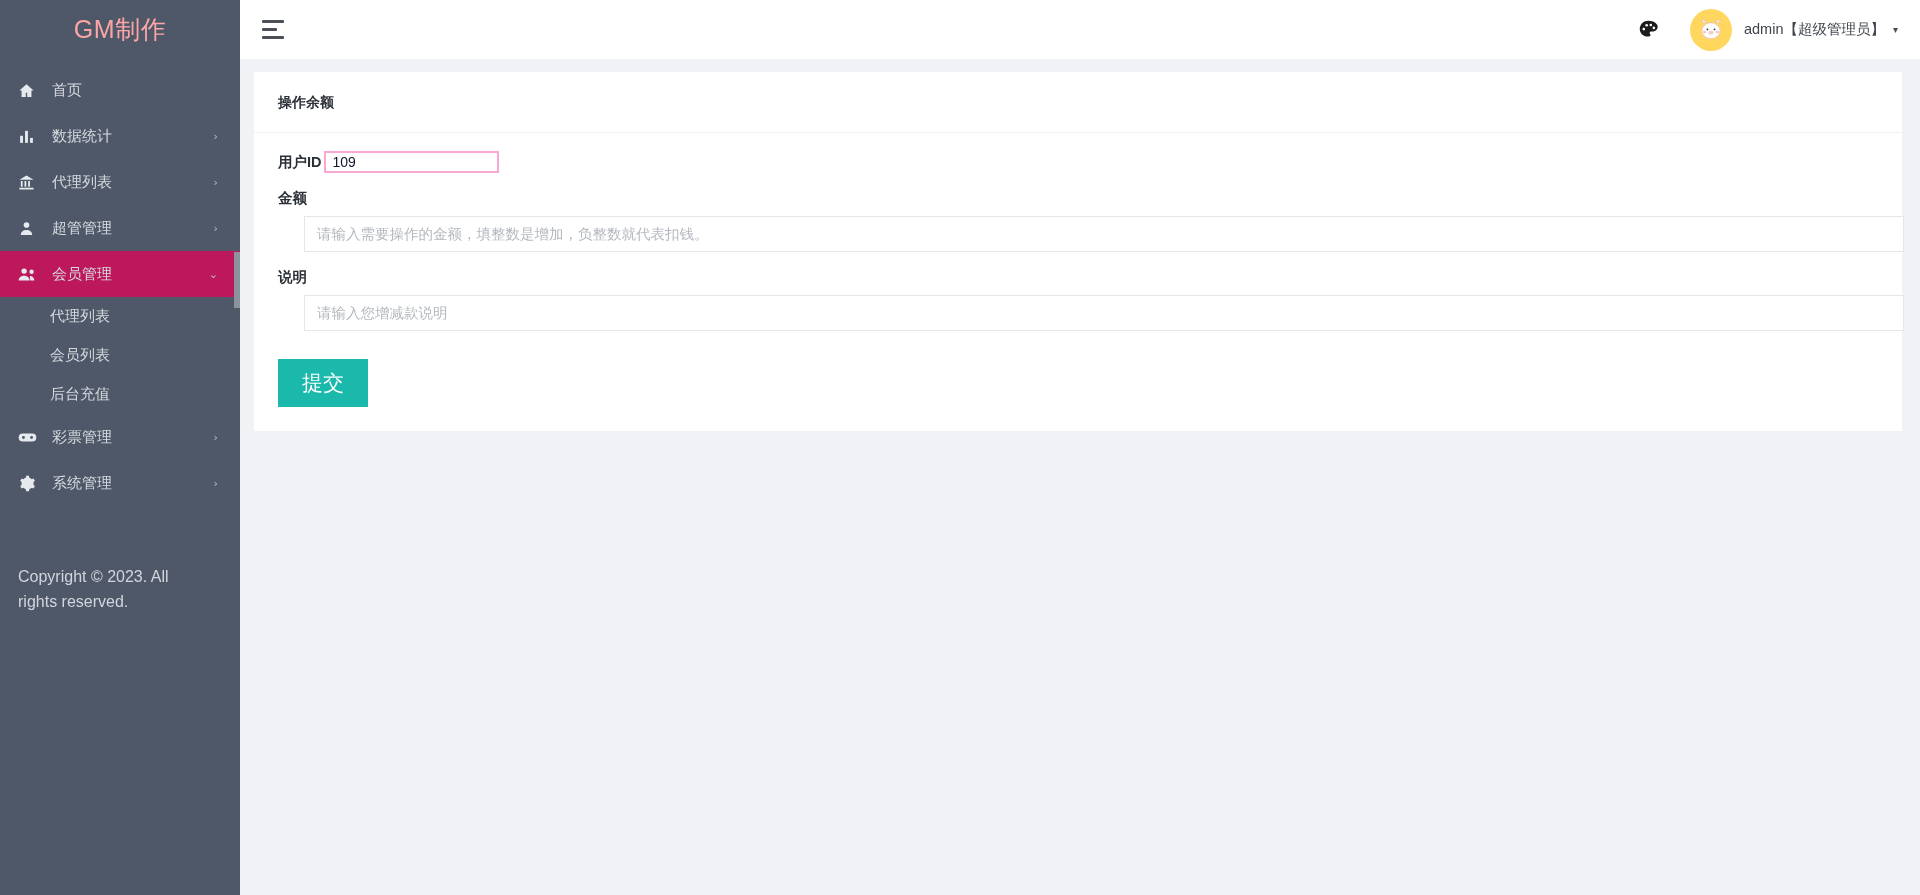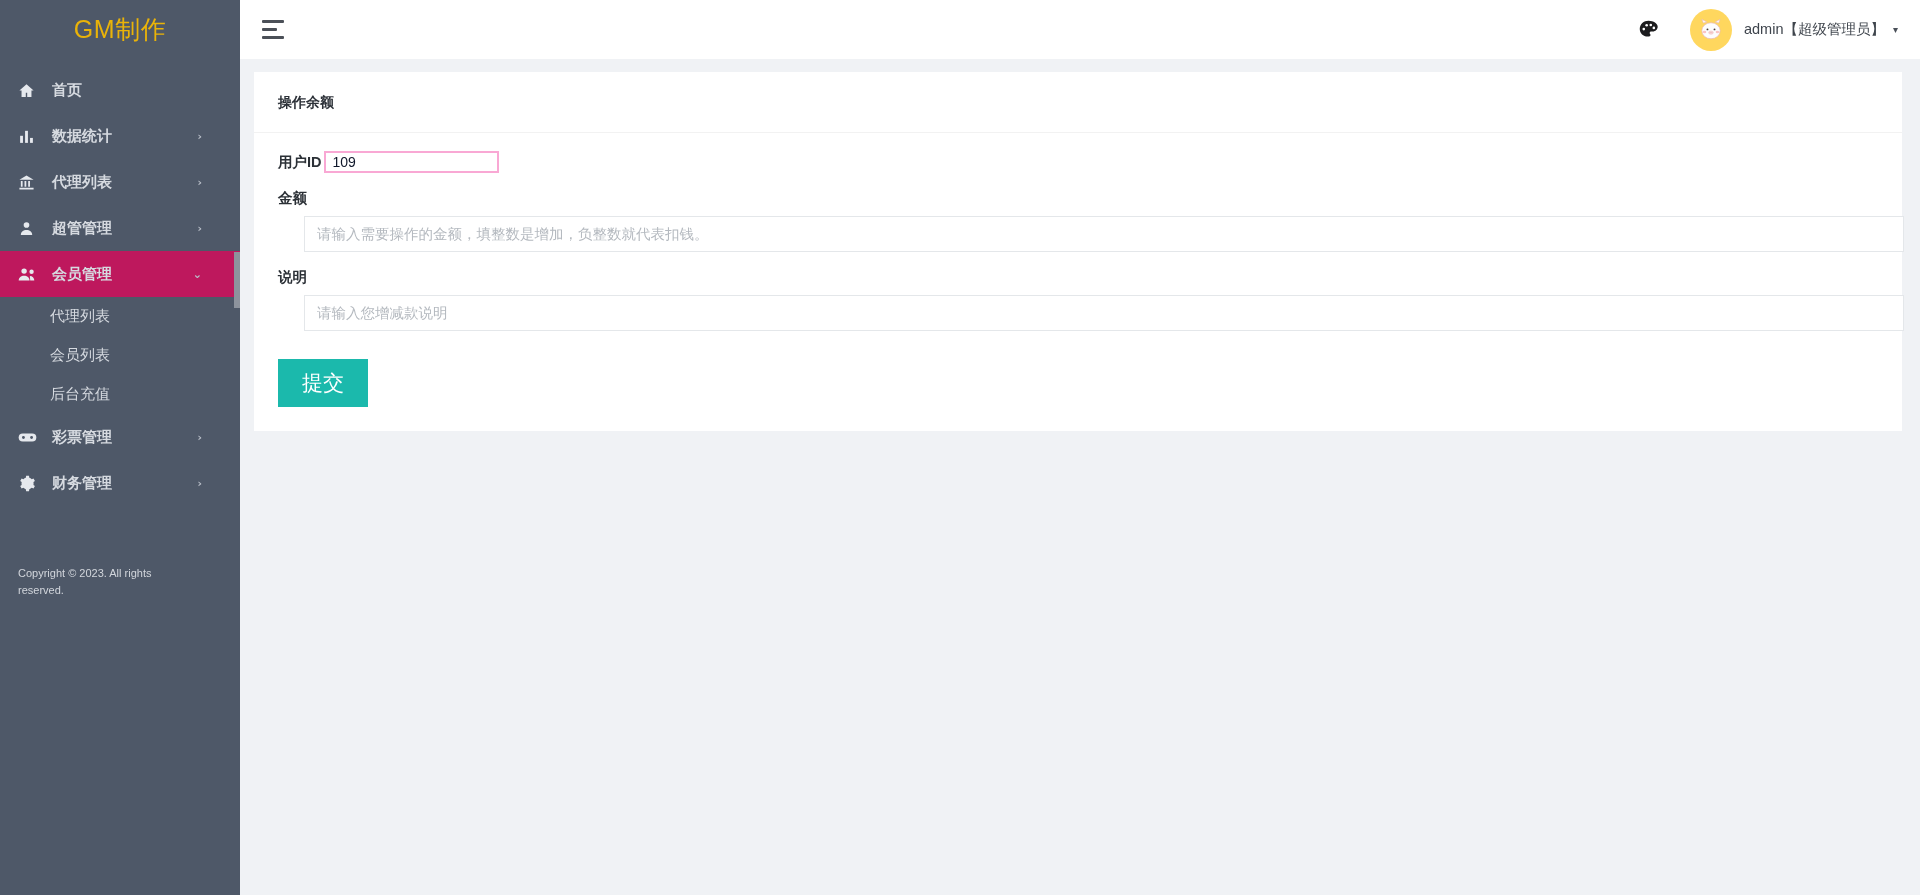--- a/index.html
+++ b/index.html
@@ -14,35 +14,34 @@
   
   .sidebar {
     width: 240px; min-width: 240px; height: 895px;
     background: #4e5868;
     position: relative;
     overflow: hidden;
   }
   .logo {
     height: 59px;
     display: flex; align-items: center; justify-content: center;
-    color: #eab308;
+    color: #fca5a5;
     font-size: 25px;
     letter-spacing: 0.5px;
     font-weight: 400;
   }
   .nav { padding-top: 8px; }
   .nav-item {
     display: flex; align-items: center;
     height: 46px;
-    padding: 0 38px 0 18px;
+    padding: 0 22px 0 18px;
     color: #d6dae0;
     font-size: 15px;
     cursor: pointer;
     position: relative;
-    font-weight: bold;
   }
   .nav-item.active { background: #be185d; }
   .nav-icon {
     width: 26px; min-width: 26px;
     display: inline-flex; align-items: center; justify-content: flex-start;
     color: #e6e9ee;
   }
   .nav-icon svg { display: block; fill: #e6e9ee; }
   .nav-label { flex: 1; padding-left: 8px; white-space: nowrap; }
   .caret {
@@ -63,21 +62,21 @@
     position: absolute;
     right: 0; top: 252px;
     width: 6px; height: 56px;
     background: #8d939d;
   }
   .copyright {
     position: absolute;
     left: 18px; top: 565px;
     width: 180px;
     color: #d2d6dc;
-    font-size: 11px;
+    font-size: 16px;
     line-height: 1.55;
   }
 
   
   .main { flex: 1; height: 895px; display: flex; flex-direction: column; background: #f0f2f5; }
 
   .topbar {
     height: 59px; min-height: 59px;
     background: #ffffff;
     display: flex; align-items: center;
@@ -260,21 +259,21 @@
         <span class="nav-label">彩票管理</span>
         <span class="caret">›</span>
       </div>
 
       <div class="nav-item">
         <span class="nav-icon">
           <svg width="17" height="17" viewBox="0 0 24 24">
               <path d="M12 8a4 4 0 100 8 4 4 0 000-8zm10 4c0-.7-.07-1.4-.2-2l2.1-1.6-2-3.5-2.5 1a8.6 8.6 0 00-3.4-2L15.5 1h-4l-.5 2.9a8.6 8.6 0 00-3.4 2l-2.5-1-2 3.5L5.2 10c-.13.6-.2 1.3-.2 2s.07 1.4.2 2l-2.1 1.6 2 3.5 2.5-1a8.6 8.6 0 003.4 2l.5 2.9h4l.5-2.9a8.6 8.6 0 003.4-2l2.5 1 2-3.5-2.1-1.6c.13-.6.2-1.3.2-2z"></path>
             </svg>
         </span>
-        <span class="nav-label">财务管理</span>
+        <span class="nav-label">系统管理</span>
         <span class="caret">›</span>
       </div>
 
     </nav>
 
     <div class="sidebar-scroll-thumb"></div>
 
     <div class="copyright">Copyright © 2023. All rights reserved.</div>
   </aside>
 

